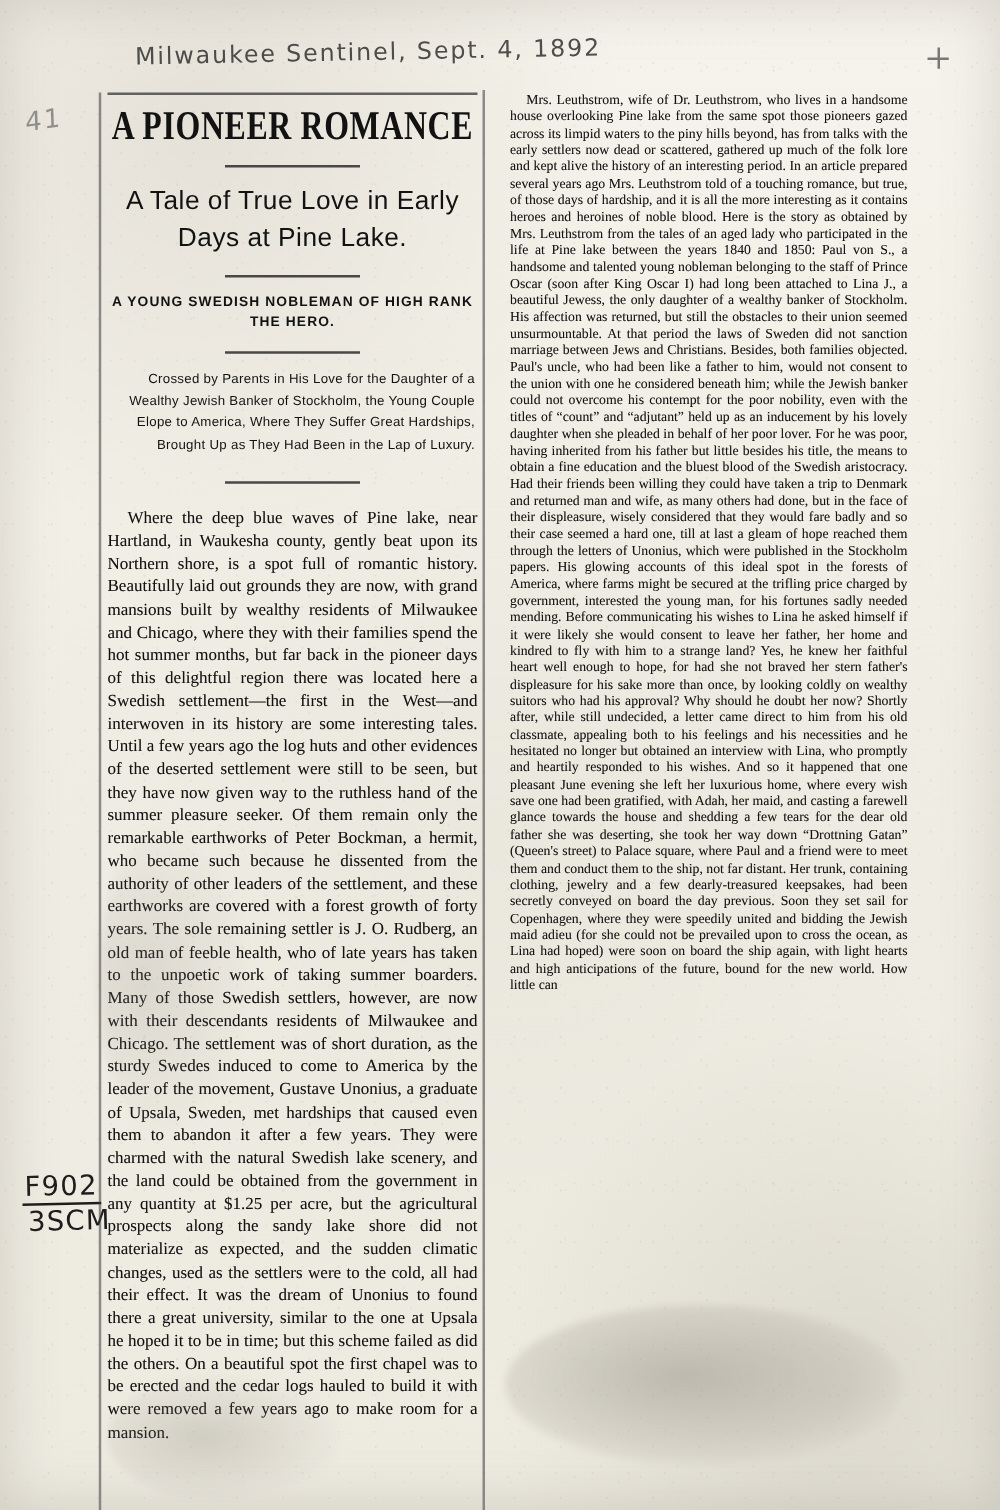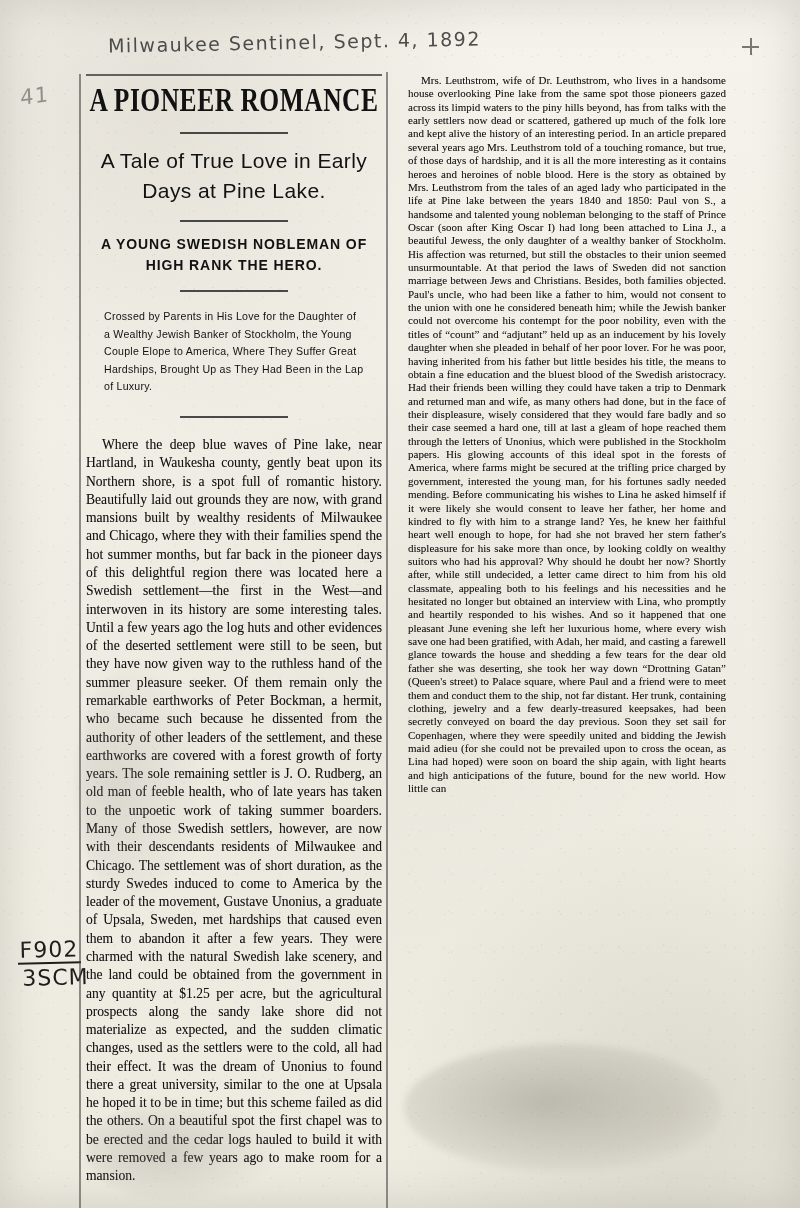--- a/index.html
+++ b/index.html
@@ -166,34 +166,34 @@
     font-family: "Liberation Sans", sans-serif;
     font-size: 21px;
     font-weight: normal;
     text-align: center;
     line-height: 1.42;
     letter-spacing: .4px;
     margin: 0;
   }
   #kicker-headline {
     font-family: "Liberation Sans", sans-serif;
-    font-size: 14px;
+    font-size: 11px;
     font-weight: bold;
     text-align: center;
     line-height: 1.52;
     letter-spacing: .9px;
     margin: 0;
   }
   #deck {
     font-family: "Liberation Sans", sans-serif;
     font-size: 10.6px;
     line-height: 1.66;
-    text-align: left;
+    text-align: right;
     letter-spacing: .25px;
-    margin: 16px;
+    margin: 0;
     padding: 0 2px;
   }
 
   
   .body-text {
     text-align: justify;
     text-justify: inter-word;
     hyphens: manual;
   }
   #column-left .body-text {

